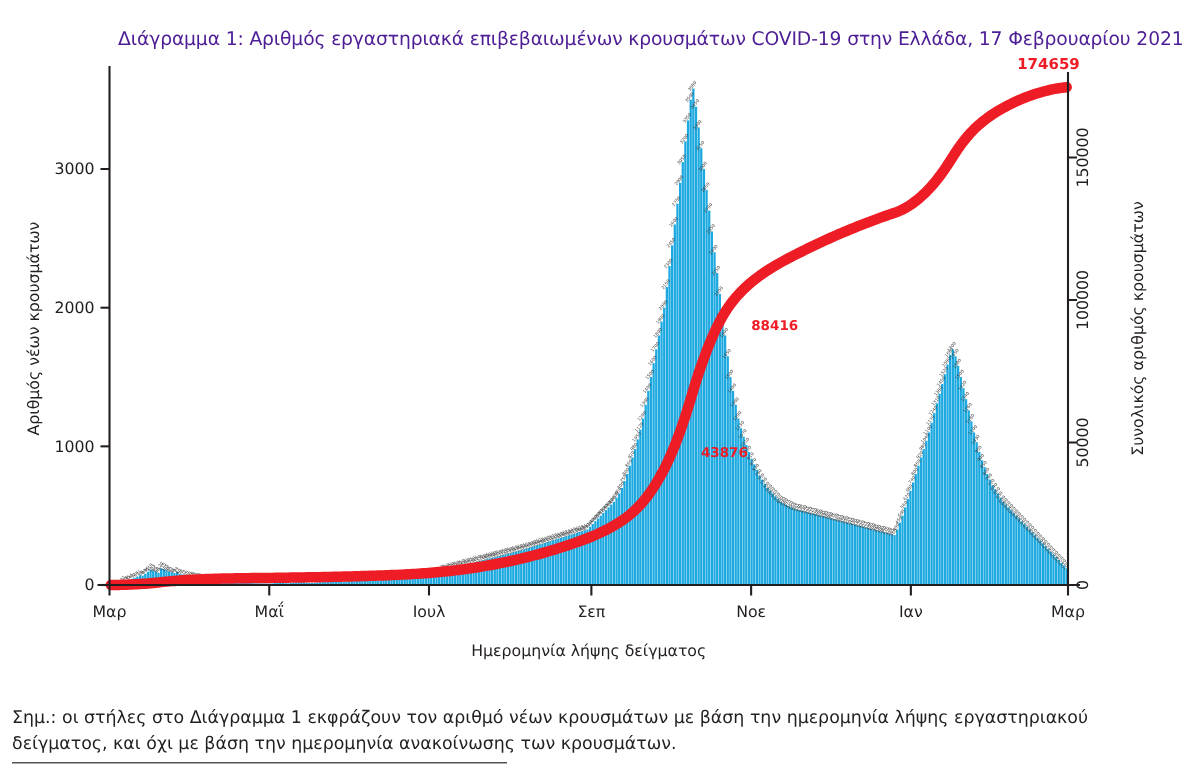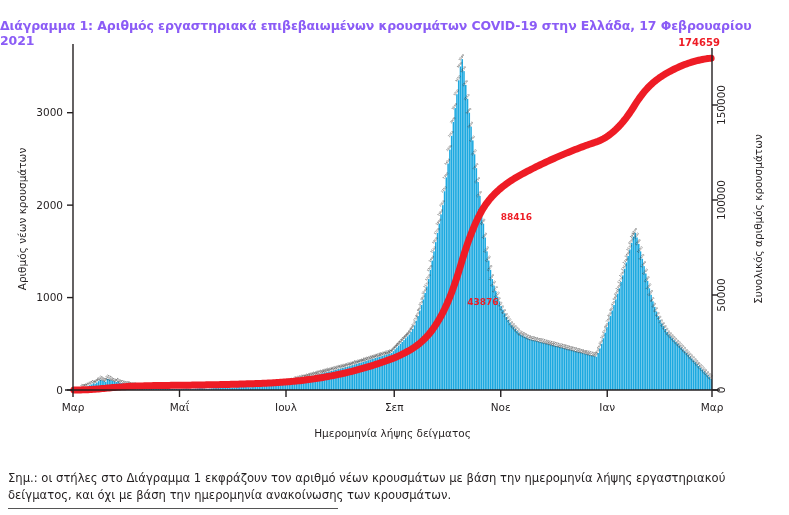--- a/index.html
+++ b/index.html
@@ -2,22 +2,22 @@
 <html><head>
 <meta charset="utf-8">
 <style>
   html,body{margin:0;padding:0;}
   body{
     width:789px;height:515px;background:#ffffff;
     font-family:"DejaVu Sans","Liberation Sans",sans-serif;
     color:#231f20;overflow:hidden;position:relative;
   }
   #title{
-    position:absolute;left:0;top:18px;width:789px;text-align:left;
-    font-size:12.5px;font-weight:bold;letter-spacing:-0.1px;color:#8b5cf6;
+    position:absolute;left:0;top:18px;width:789px;text-align:right;
+    font-size:12.5px;font-weight:normal;letter-spacing:-0.1px;color:#4c1d95;
   }
   #figure{position:absolute;left:0;top:38px;width:789px;height:420px;}
   #figure svg{display:block;}
   #note{
     position:absolute;left:8px;top:470px;width:775px;
     font-size:11.6px;line-height:1.45;color:#231f20;
   }
   #note .rule{
     width:330px;height:1px;background:#555;margin-top:4px;
   }

